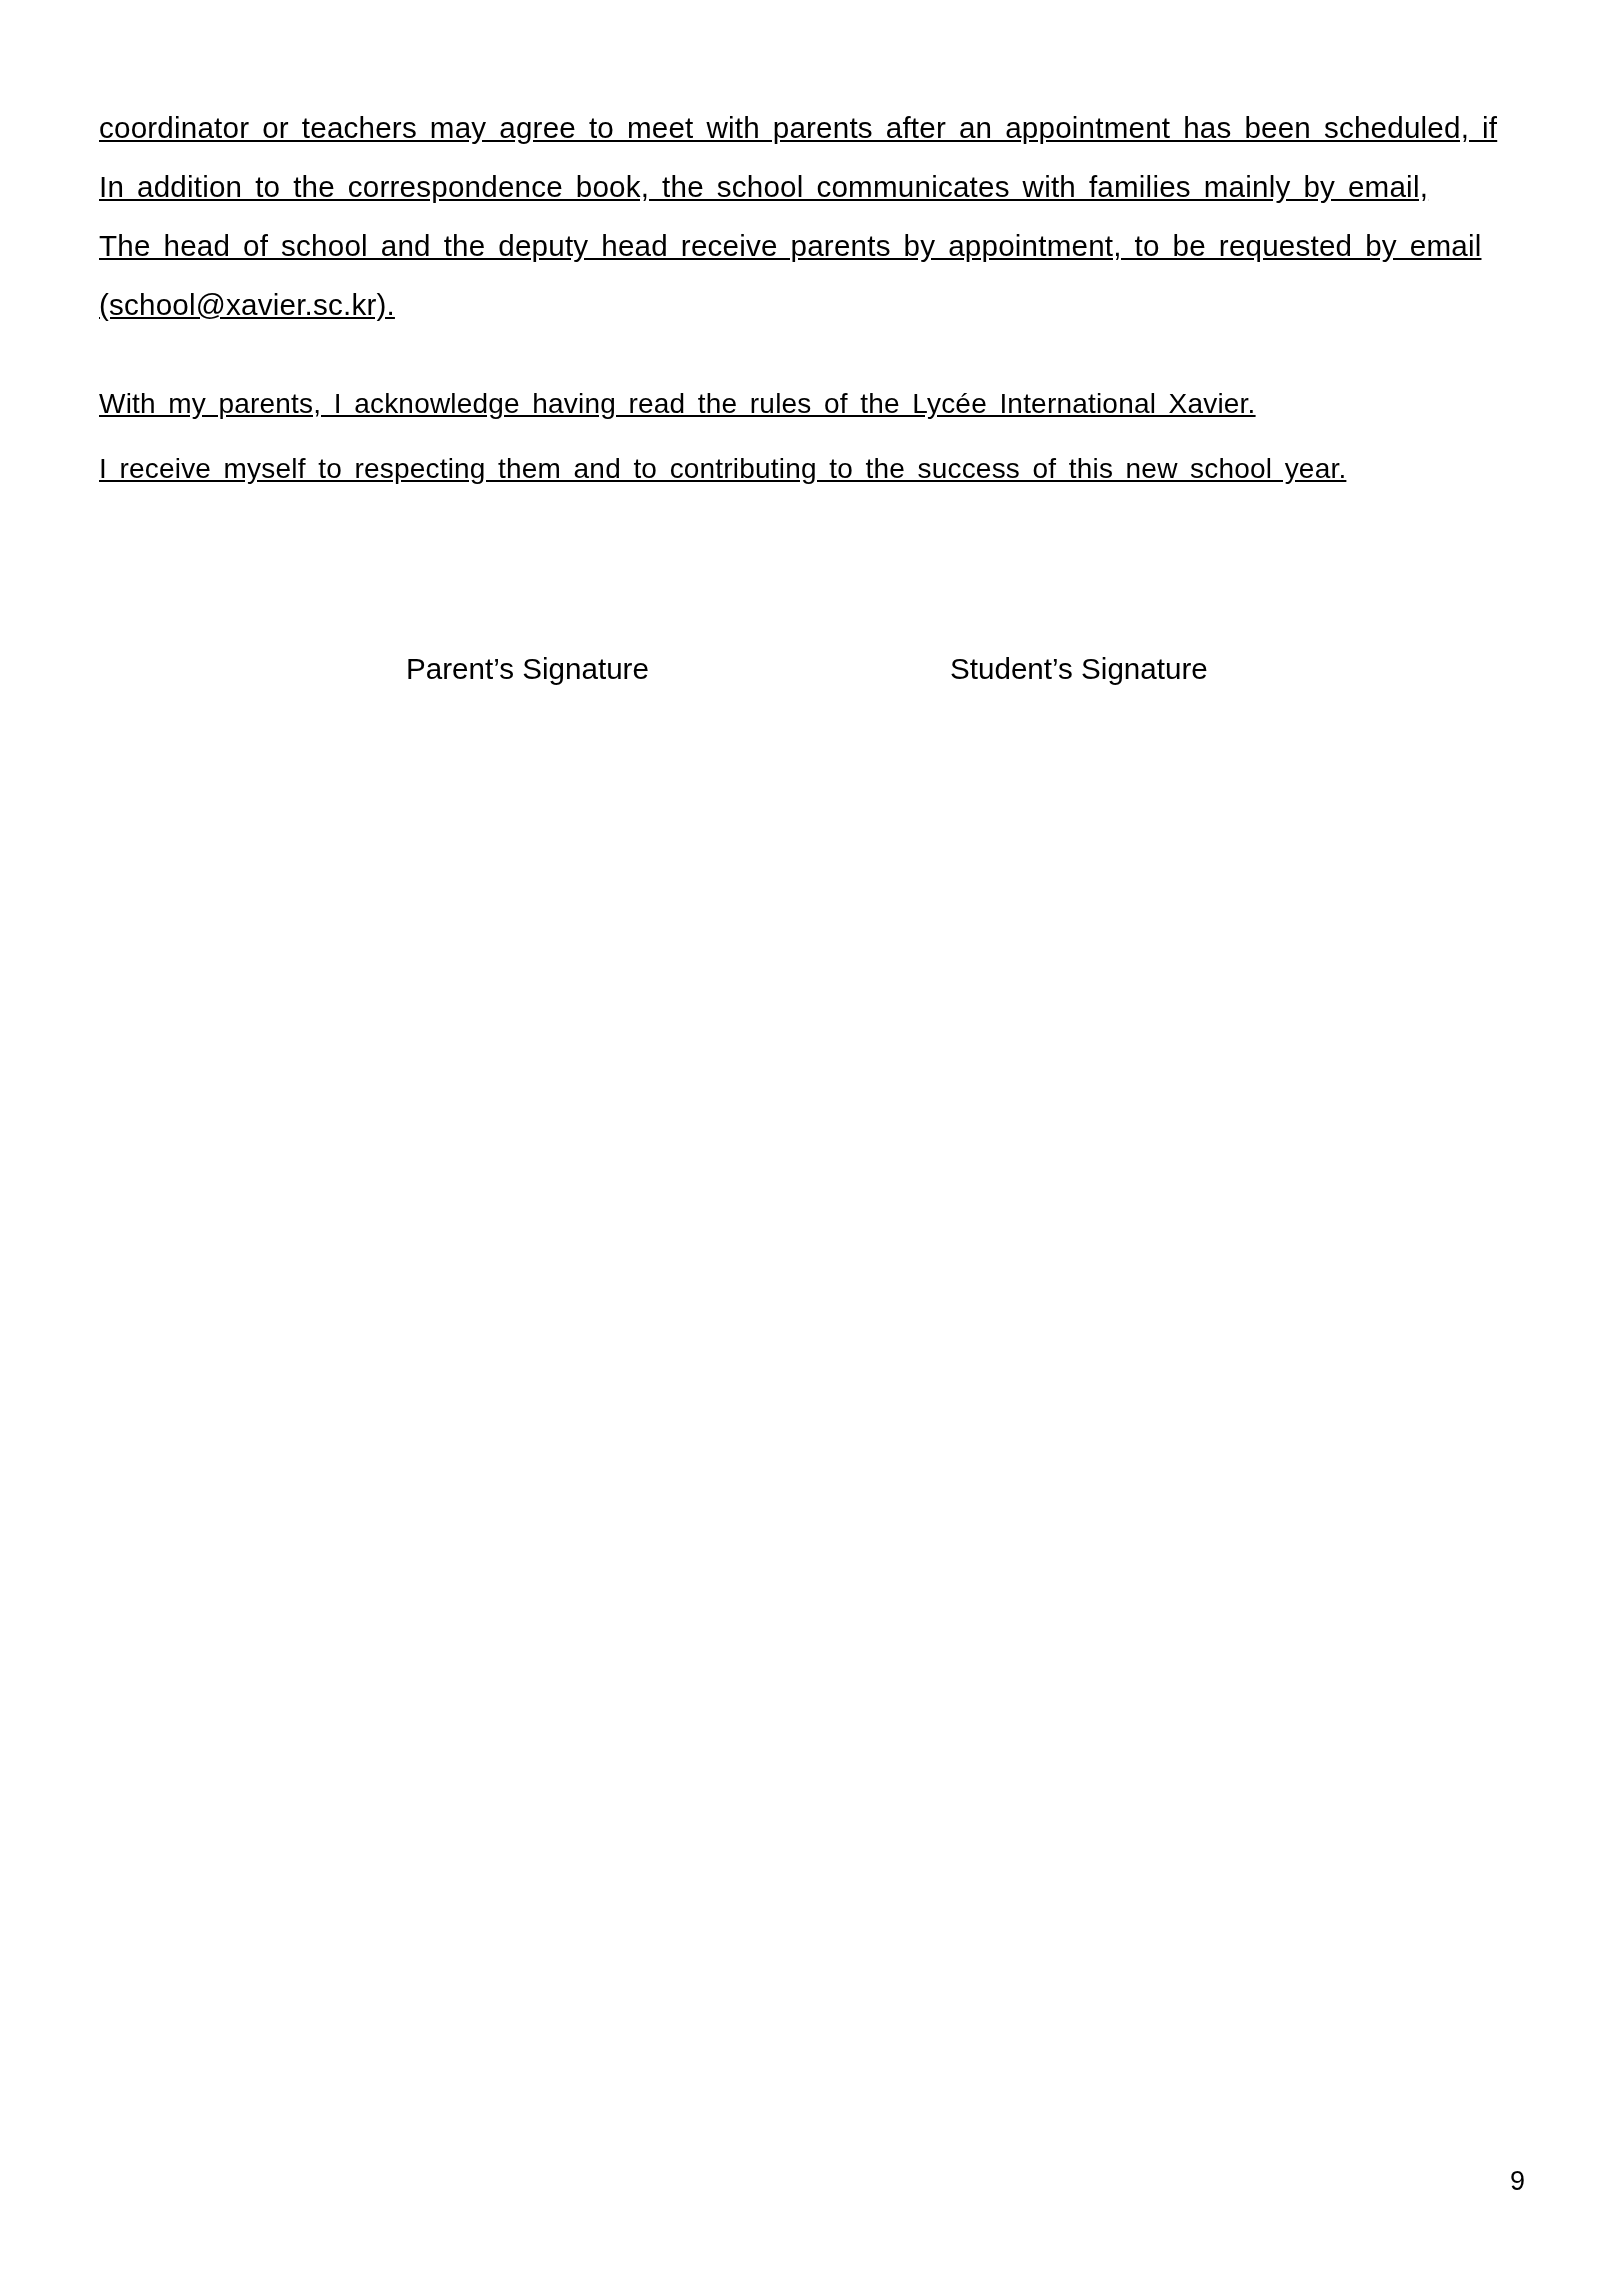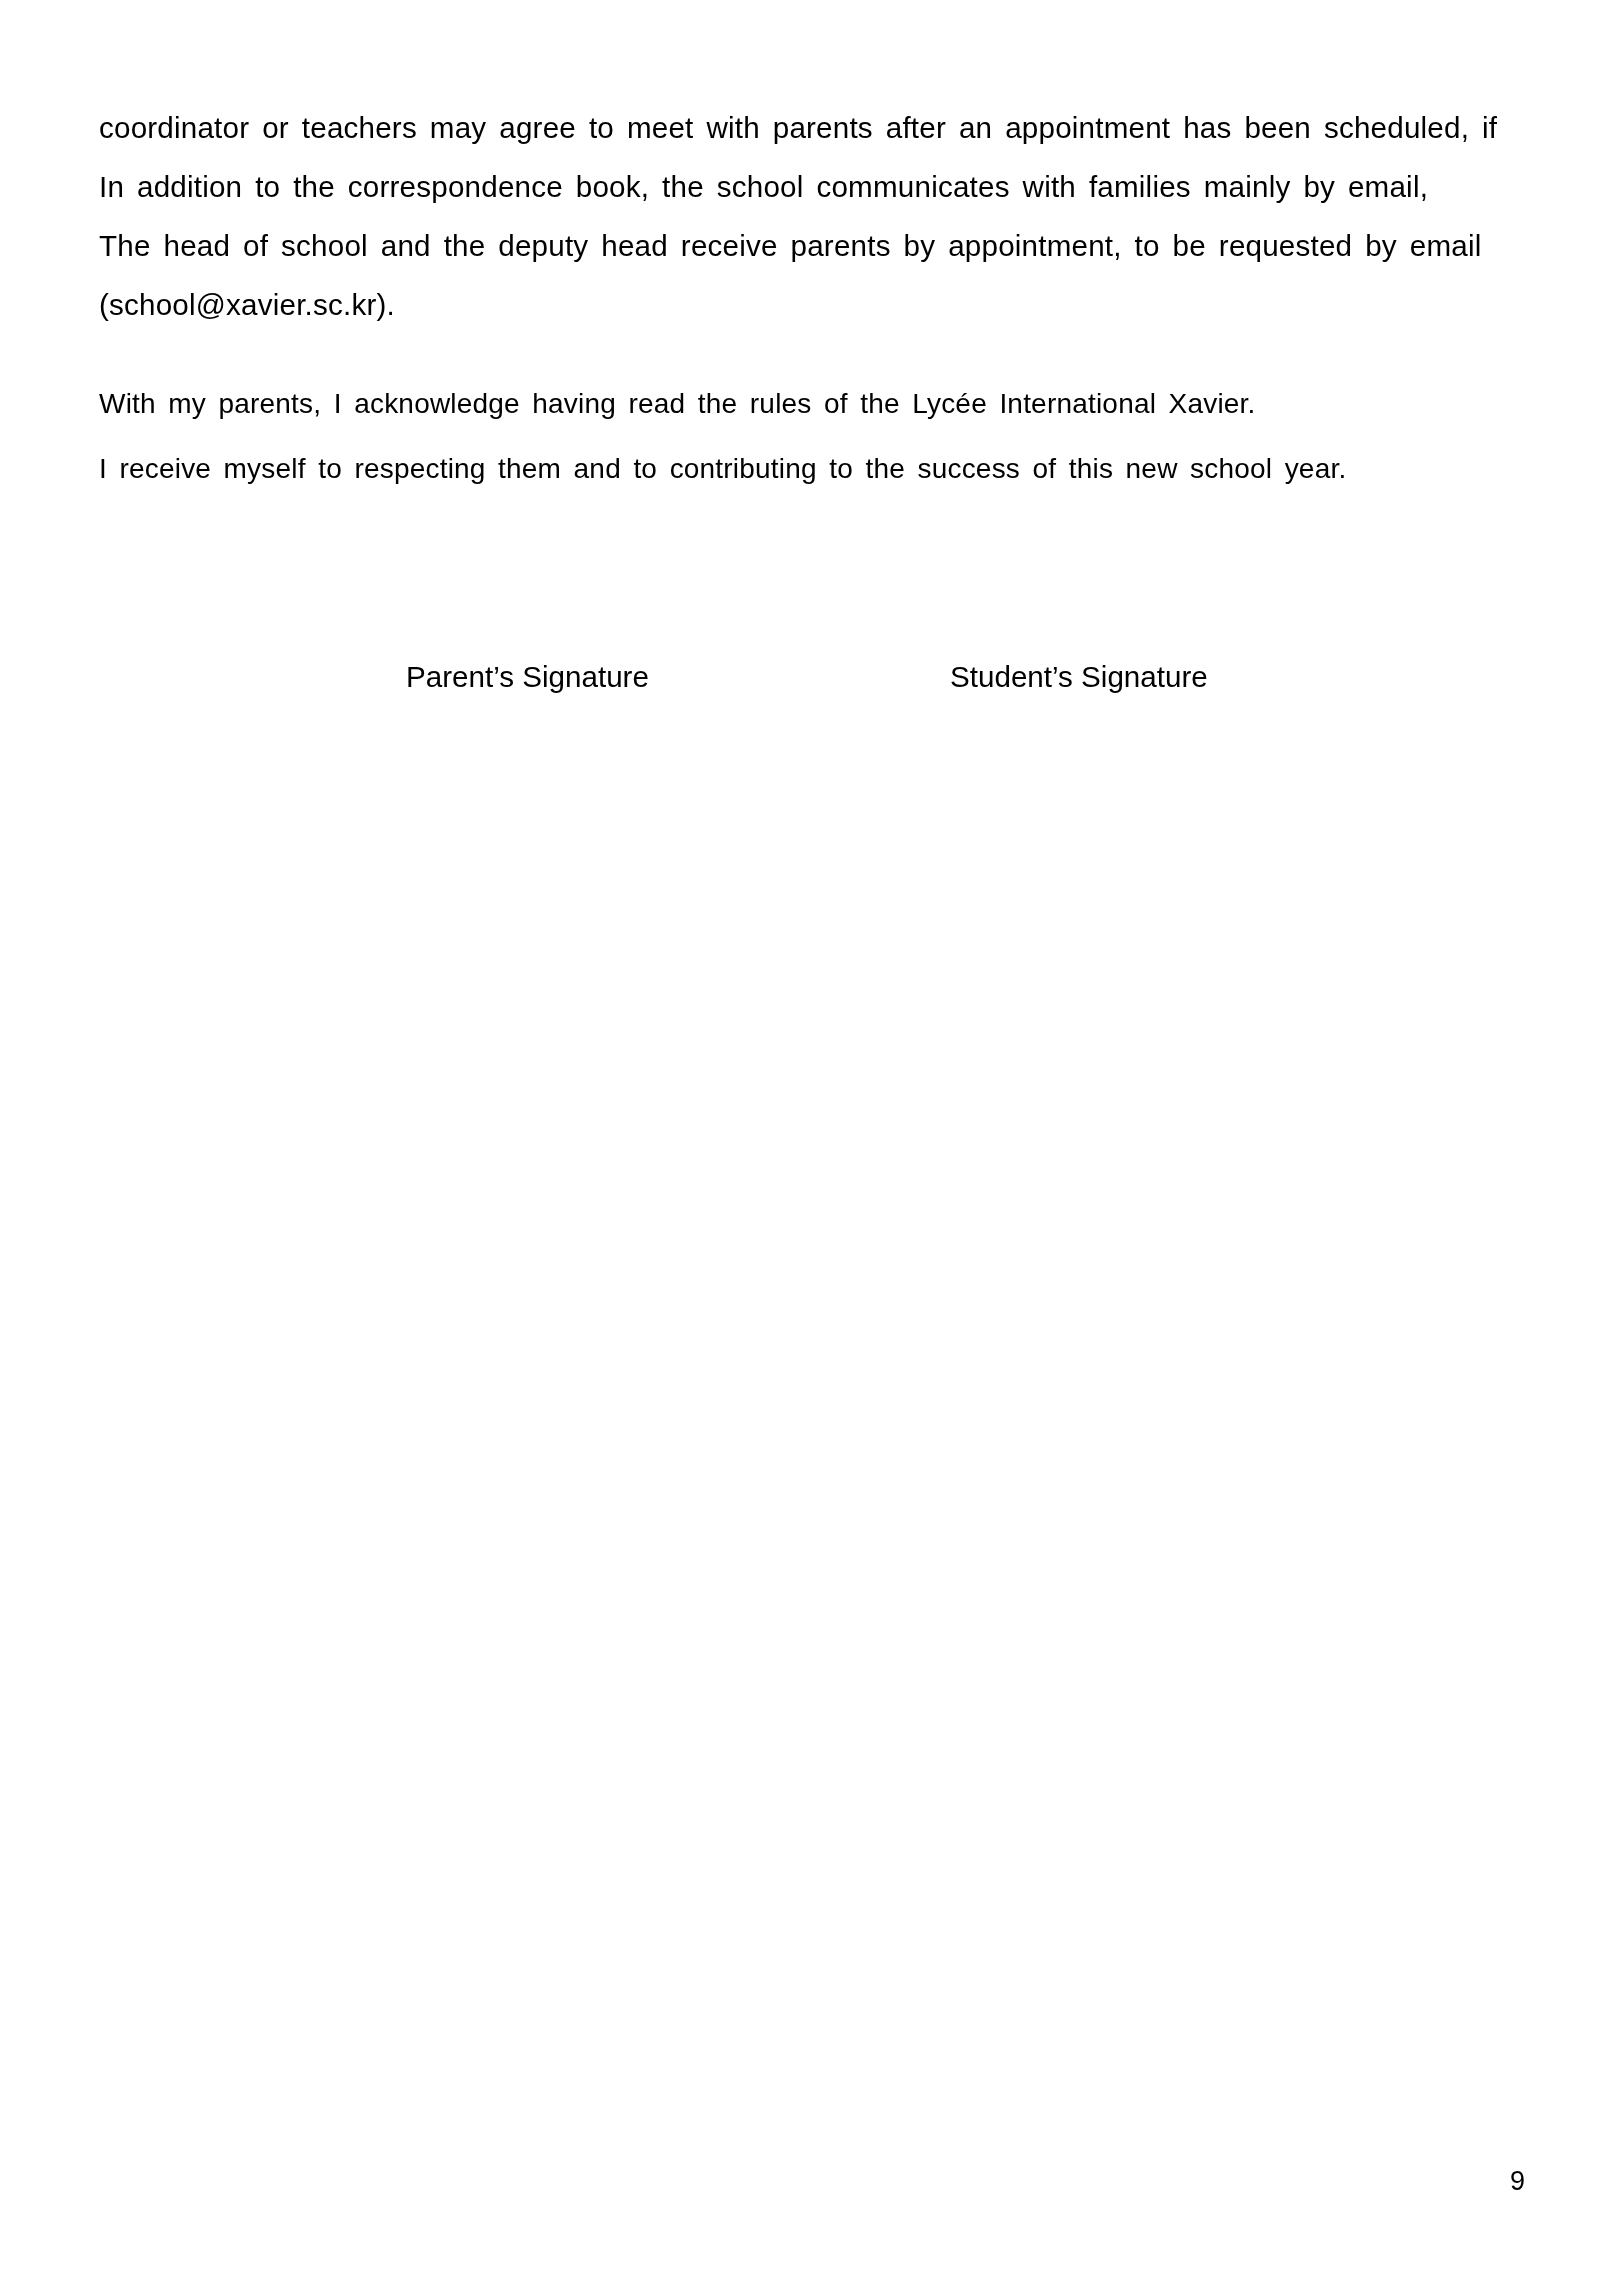--- a/index.html
+++ b/index.html
@@ -13,20 +13,21 @@
     width: 1622px;
     height: 2293px;
     background: #ffffff;
     color: #000000;
     font-family: "Liberation Sans", "DejaVu Sans", sans-serif;
     box-sizing: border-box;
   }
   .content {
     position: relative;
     padding: 98px 54px 0 99px;
+    text-decoration: underline;
   }
   .body-text {
     font-size: 29.6px;
     line-height: 59px;
     letter-spacing: 0.2px;
     word-spacing: 4.5px;
   }
   .body-text .line {
     white-space: nowrap;
   }
@@ -42,21 +43,21 @@
   }
   .sig-row {
     position: relative;
     margin-top: 150px;
     height: 36px;
     font-size: 29.6px;
     line-height: 36px;
   }
   .sig-label {
     position: absolute;
-    top: 8px;
+    top: 0;
     white-space: nowrap;
   }
   .sig-parent { left: 307px; }
   .sig-student { left: 851px; }
   .page-number {
     position: absolute;
     top: 2166px;
     left: 1510px;
     font-size: 27px;
     line-height: 30px;

